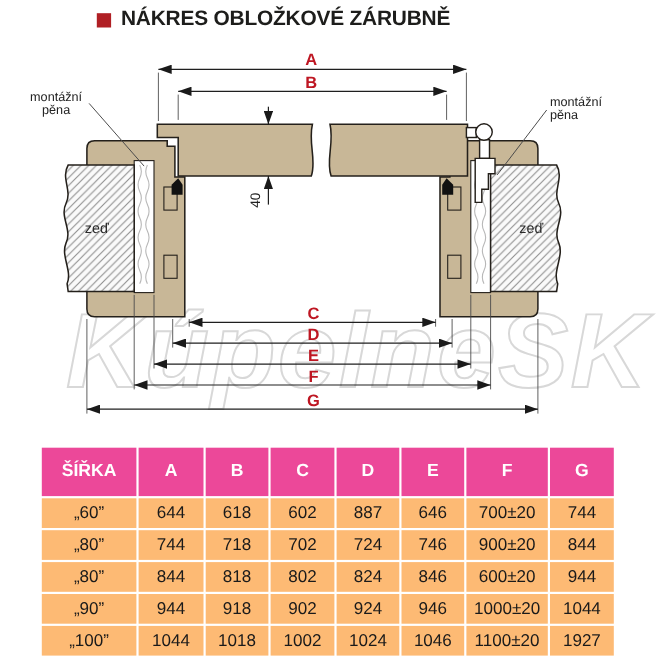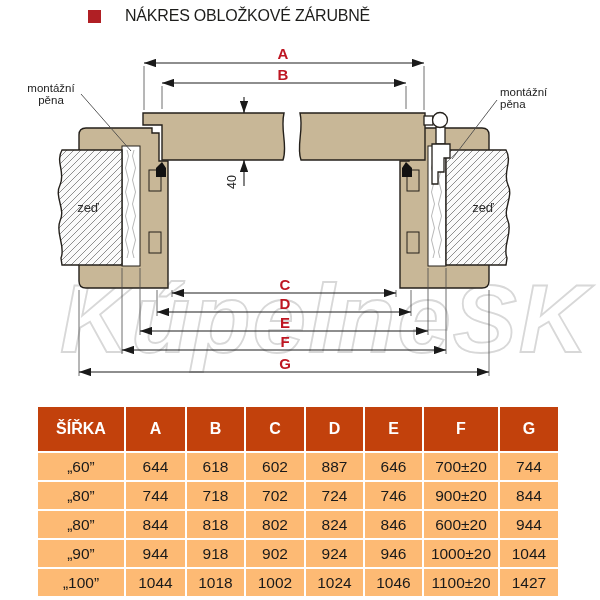--- a/index.html
+++ b/index.html
@@ -3,30 +3,30 @@
 <meta charset="utf-8">
 <style>
   html,body{margin:0;padding:0;}
   body{
     width:600px;height:600px;position:relative;background:#ffffff;
     font-family:"Liberation Sans", sans-serif;overflow:hidden;
   }
   
   .title-row{position:absolute;top:7px;left:88px;display:flex;align-items:center;}
   .title-bullet{width:13px;height:13px;background:#b01f24;display:inline-block;flex:0 0 auto;}
-  .title-text{margin-left:24px;font-size:16px;font-weight:normal;color:#1d1d1b;letter-spacing:-0.2px;white-space:nowrap;}
+  .title-text{margin-left:9px;font-size:19px;font-weight:bold;color:#1d1d1b;letter-spacing:-0.2px;white-space:nowrap;}
   
   .diagram{position:absolute;top:0;left:0;}
   
   .size-table{
     position:absolute;top:405px;left:36px;
     border-collapse:separate;border-spacing:2px;table-layout:fixed;
   }
   .size-table th{
-    background:#c2410c;color:#ffffff;font-weight:bold;font-size:16px;
+    background:#ec4899;color:#ffffff;font-weight:bold;font-size:16px;
     height:44px;text-align:center;vertical-align:middle;padding:0;
   }
   .size-table th.w-col{font-size:16px;}
   .size-table td{
     background:#fdba74;color:#1a1a1a;font-size:15.5px;height:27px;
     text-align:center;vertical-align:middle;padding:0;white-space:nowrap;
   }
   text{font-family:"Liberation Sans", sans-serif;}
   .dimletter{fill:#be1622;font-weight:bold;font-size:15px;}
   .smalllabel{fill:#222222;font-size:11.5px;}
@@ -216,16 +216,16 @@
       <td>1044</td>
     </tr>
     <tr>
       <td>„100”</td>
       <td>1044</td>
       <td>1018</td>
       <td>1002</td>
       <td>1024</td>
       <td>1046</td>
       <td>1100±20</td>
-      <td>1427</td>
+      <td>1927</td>
     </tr>
   </tbody>
 </table>
 
 </body></html>

